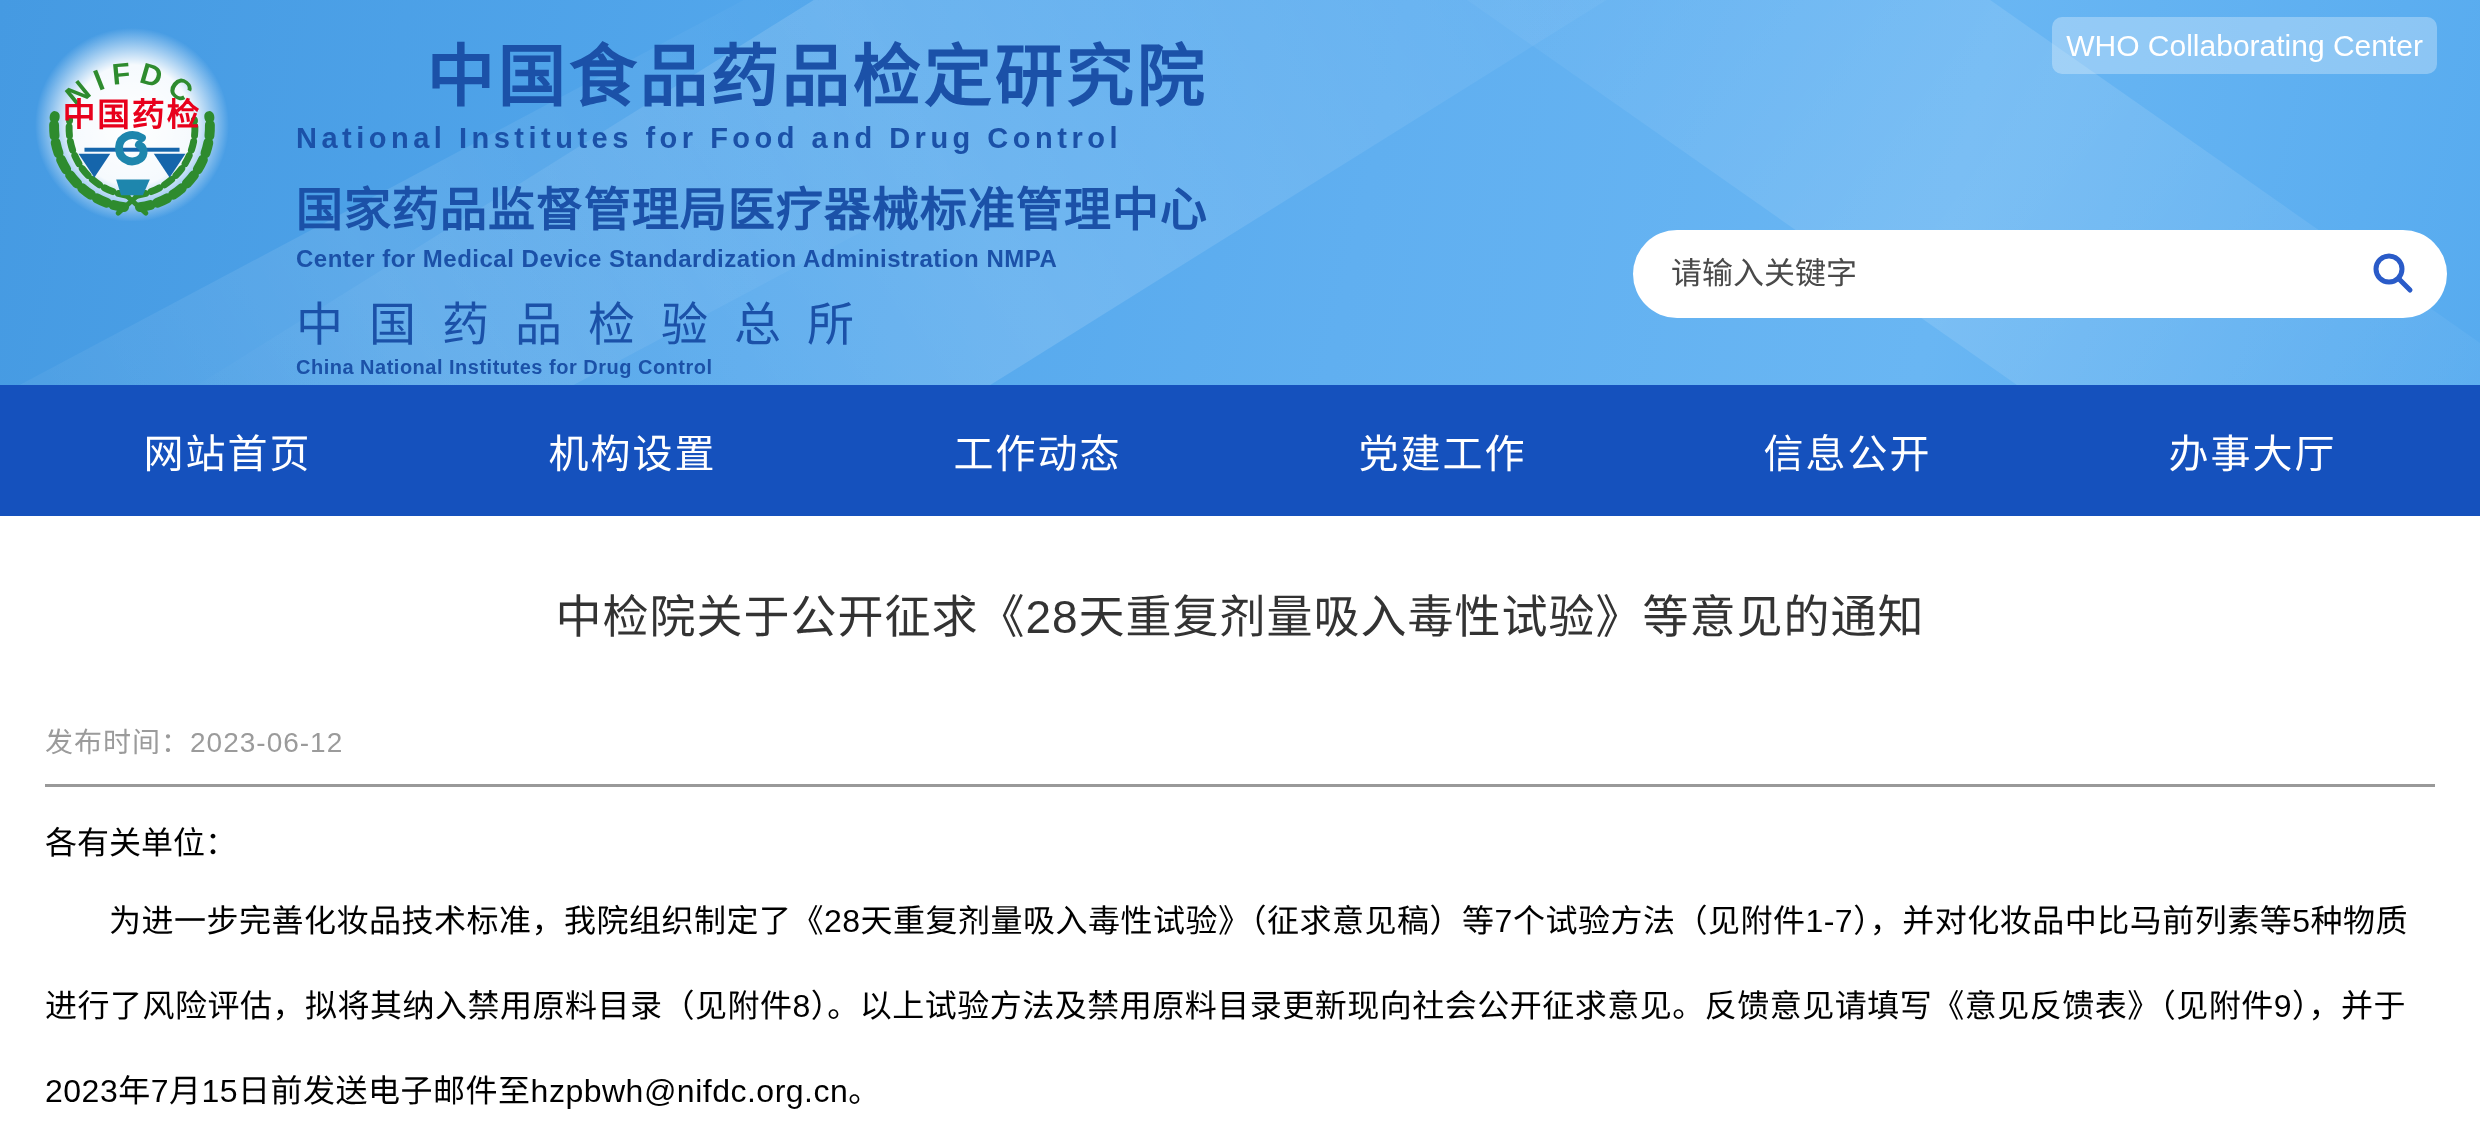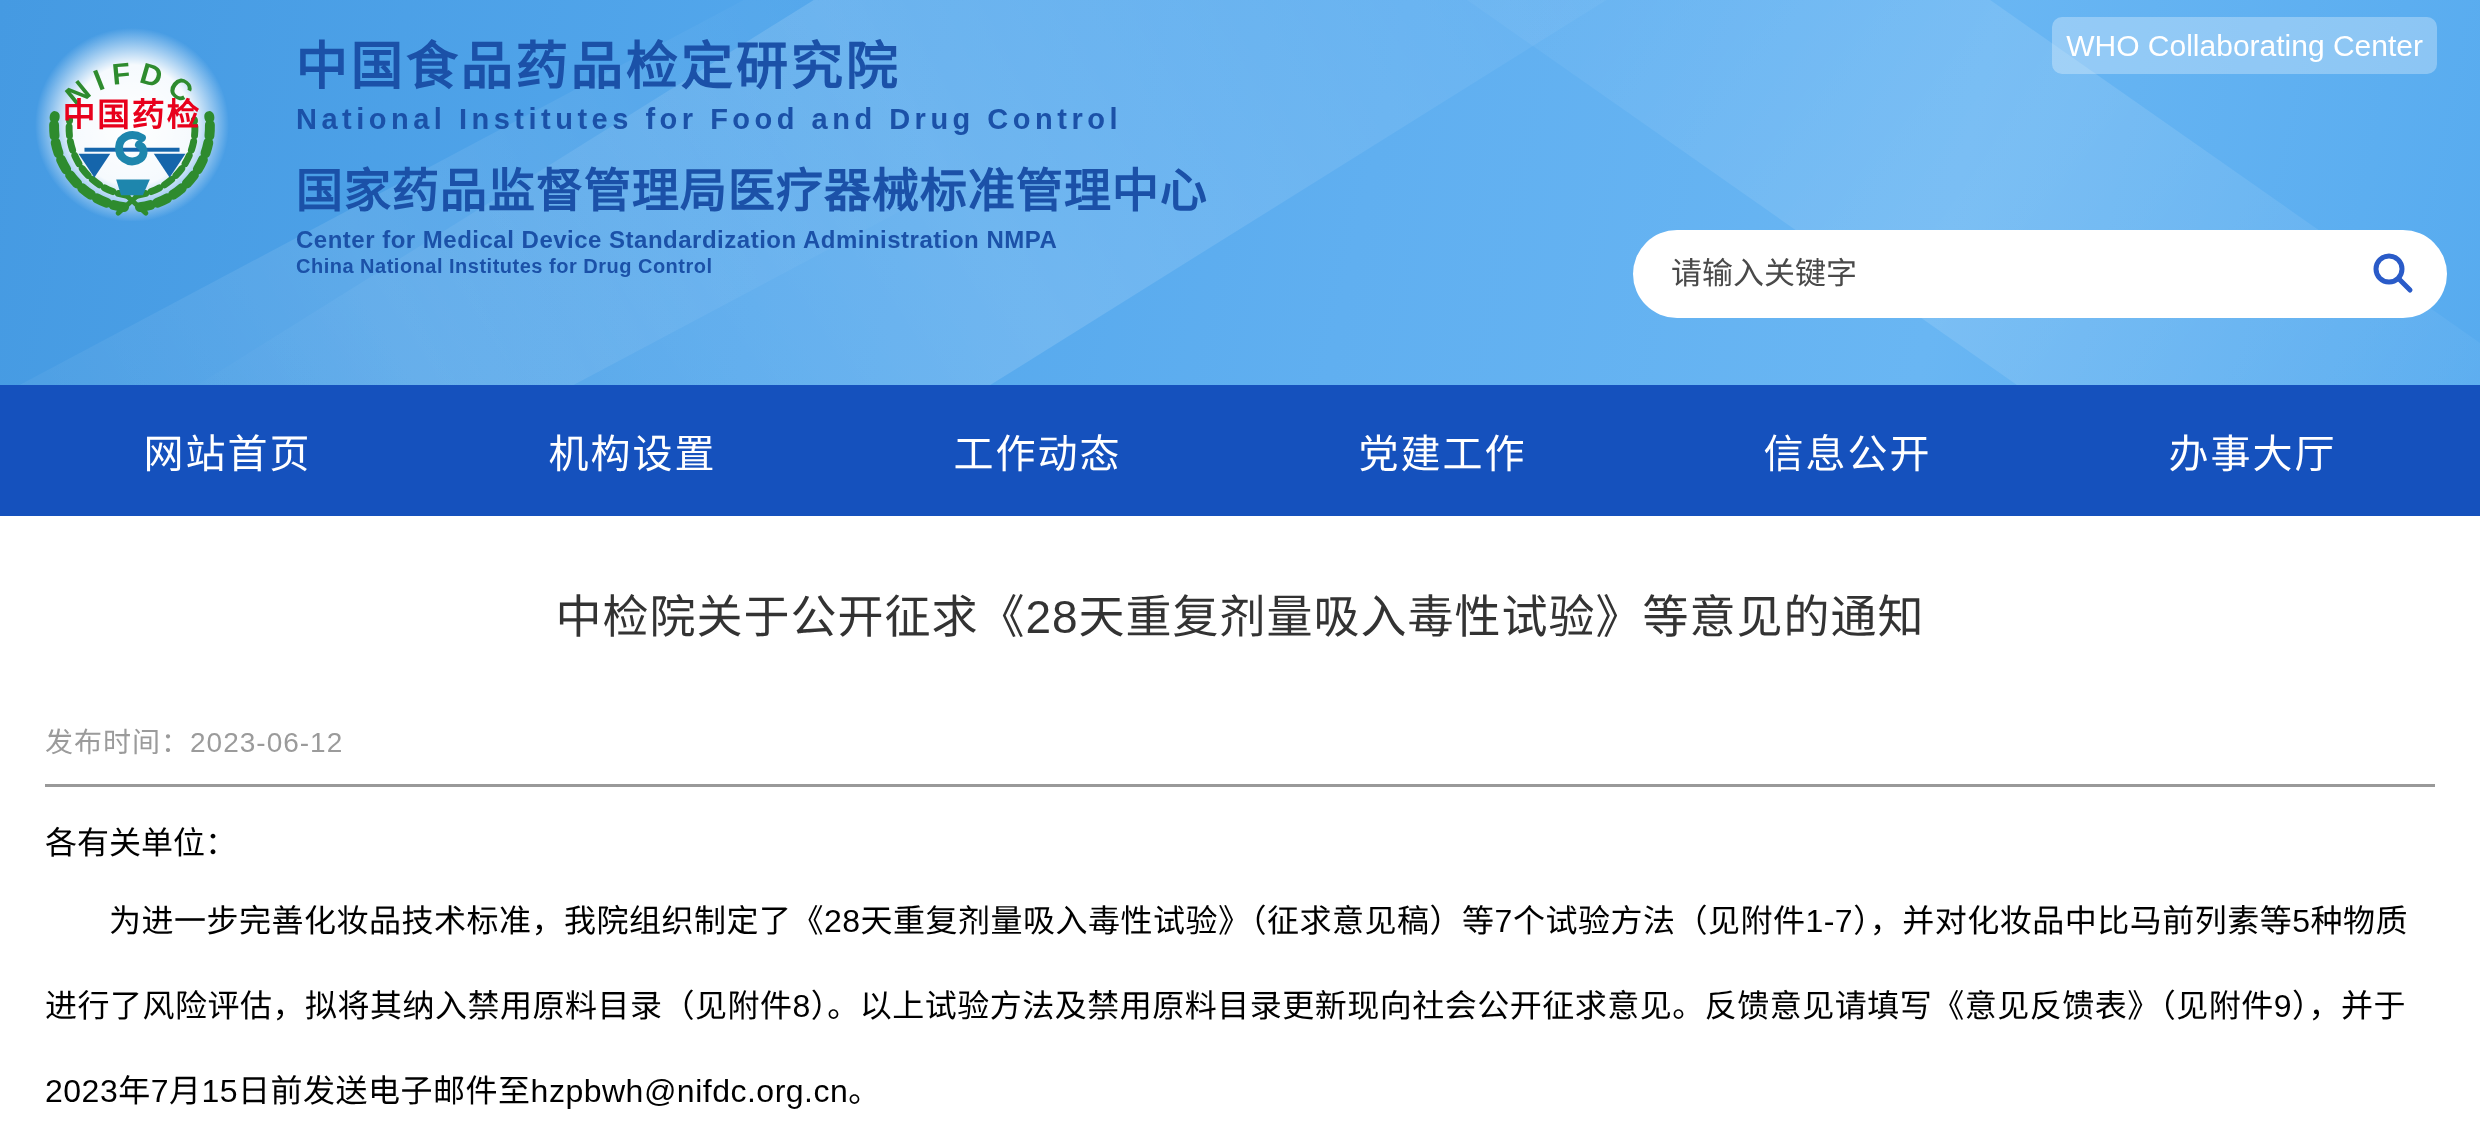--- a/index.html
+++ b/index.html
@@ -27,21 +27,21 @@
   }
   .streak.s3 {
     width:1200px; height:260px; left:-200px; top:200px;
     background:linear-gradient(to right, rgba(255,255,255,0) 0%, rgba(255,255,255,0.10) 50%, rgba(255,255,255,0) 100%);
     transform:rotate(-28deg);
   }
 
   .logo { position:absolute; left:33px; top:23px; width:198px; height:198px; }
 
   .org-block { position:absolute; left:296px; top:36px; color:#1b51a8; }
-  .org-cn  { font-size:52px; font-weight:700; letter-spacing:3px; line-height:1.18; white-space:nowrap; }
+  .org-cn  { font-size:68px; font-weight:700; letter-spacing:3px; line-height:1.18; white-space:nowrap;text-align:right; }
   .org-en  { margin-top:6px; font-size:29px; font-weight:600; letter-spacing:4.5px; white-space:nowrap; }
   .center-cn { margin-top:16px; font-size:47px; font-weight:700; letter-spacing:1px; white-space:nowrap; }
   .center-en { margin-top:5px; font-size:24px; font-weight:700; letter-spacing:0.5px; white-space:nowrap; }
   .cnidc-cn  { margin-top:13px; font-size:47px; font-weight:500; letter-spacing:26px; white-space:nowrap; }
   .cnidc-en  { margin-top:1px; font-size:20px; font-weight:700; letter-spacing:0.5px; white-space:nowrap; }
 
   .who-badge {
     position:absolute; right:43px; top:17px; height:57px;
     padding:0 14px; border-radius:10px;
     background:rgba(255,255,255,0.30);
@@ -130,20 +130,21 @@
       <path d="M110,116 C100,110 88,114 87,125 C86,136 96,142 105,139 C113,136 114,127 107,123" stroke="#1e86ad" stroke-width="8" fill="none" stroke-linecap="round"></path>
       <polygon points="84,158 118,158 111,174 89,174" fill="#1e86ad"></polygon>
     </g>
   </svg>
 
   <div class="org-block">
     <div class="org-cn">中国食品药品检定研究院</div>
     <div class="org-en">National Institutes for Food and Drug Control</div>
     <div class="center-cn">国家药品监督管理局医疗器械标准管理中心</div>
     <div class="center-en">Center for Medical Device Standardization Administration NMPA</div>
+    <div class="cnidc-cn">中国药品检验总所</div>
     <div class="cnidc-en">China National Institutes for Drug Control</div>
   </div>
 
   <div class="who-badge">WHO Collaborating Center</div>
 
   <div class="search-box">
     <input type="text" placeholder="请输入关键字" style="">
     <button class="search-btn">
       <svg width="46" height="46" viewBox="0 0 46 46">
         <circle cx="19" cy="18" r="13" fill="none" stroke="#2a5bc8" stroke-width="5"></circle>

